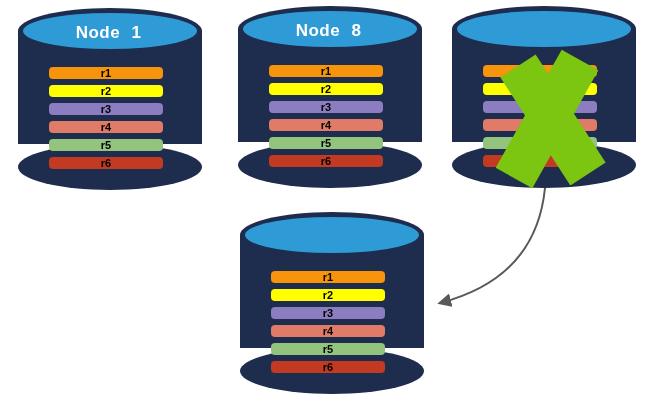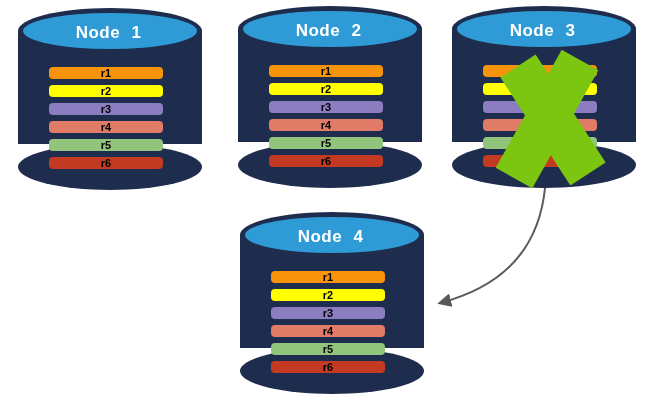--- a/index.html
+++ b/index.html
@@ -68,38 +68,37 @@
       <div class="row" style="background: rgb(194, 58, 34);">r6</div>
     </div>
   </div>
 
   <div class="node" style="left:238px;top:6px">
     <div class="cyl-bottom" style="background: rgb(30, 44, 78);"></div>
     <div class="cyl-body" style="background: rgb(30, 44, 78);"></div>
     <div class="cyl-top" style="background: rgb(30, 44, 78);">
       <div class="cyl-top-inner" style="background: rgb(46, 155, 214);"></div>
     </div>
-    <div class="node-title">Node 2</div>
+    <div class="node-title">Node 8</div>
     <div class="rows">
       <div class="row" style="background: rgb(247, 148, 11);">r1</div>
       <div class="row" style="background: rgb(255, 255, 0);">r2</div>
       <div class="row" style="background: rgb(140, 124, 192);">r3</div>
       <div class="row" style="background: rgb(223, 123, 102);">r4</div>
       <div class="row" style="background: rgb(147, 196, 125);">r5</div>
       <div class="row" style="background: rgb(194, 58, 34);">r6</div>
     </div>
   </div>
 
   <div class="node" style="left:452px;top:6px">
     <div class="cyl-bottom" style="background: rgb(30, 44, 78);"></div>
     <div class="cyl-body" style="background: rgb(30, 44, 78);"></div>
     <div class="cyl-top" style="background: rgb(30, 44, 78);">
       <div class="cyl-top-inner" style="background: rgb(46, 155, 214);"></div>
     </div>
-    <div class="node-title">Node 3</div>
     <div class="rows">
       <div class="row" style="background: rgb(247, 148, 11);">r1</div>
       <div class="row" style="background: rgb(255, 255, 0);">r2</div>
       <div class="row" style="background: rgb(140, 124, 192);">r3</div>
       <div class="row" style="background: rgb(223, 123, 102);">r4</div>
       <div class="row" style="background: rgb(147, 196, 125);">r5</div>
       <div class="row" style="background: rgb(194, 58, 34);">r6</div>
     </div>
   </div>
 
@@ -116,21 +115,20 @@
     </defs>
     <path d="M121,8 Q112,98 16,123" fill="none" stroke-width="2" marker-end="url(#arrowhead)" stroke="#595959"></path>
   </svg>
 
   <div class="node" style="left:240px;top:212px">
     <div class="cyl-bottom" style="background: rgb(30, 44, 78);"></div>
     <div class="cyl-body" style="background: rgb(30, 44, 78);"></div>
     <div class="cyl-top" style="background: rgb(30, 44, 78);">
       <div class="cyl-top-inner" style="background: rgb(46, 155, 214);"></div>
     </div>
-    <div class="node-title">Node 4</div>
     <div class="rows">
       <div class="row" style="background: rgb(247, 148, 11);">r1</div>
       <div class="row" style="background: rgb(255, 255, 0);">r2</div>
       <div class="row" style="background: rgb(140, 124, 192);">r3</div>
       <div class="row" style="background: rgb(223, 123, 102);">r4</div>
       <div class="row" style="background: rgb(147, 196, 125);">r5</div>
       <div class="row" style="background: rgb(194, 58, 34);">r6</div>
     </div>
   </div>
 

